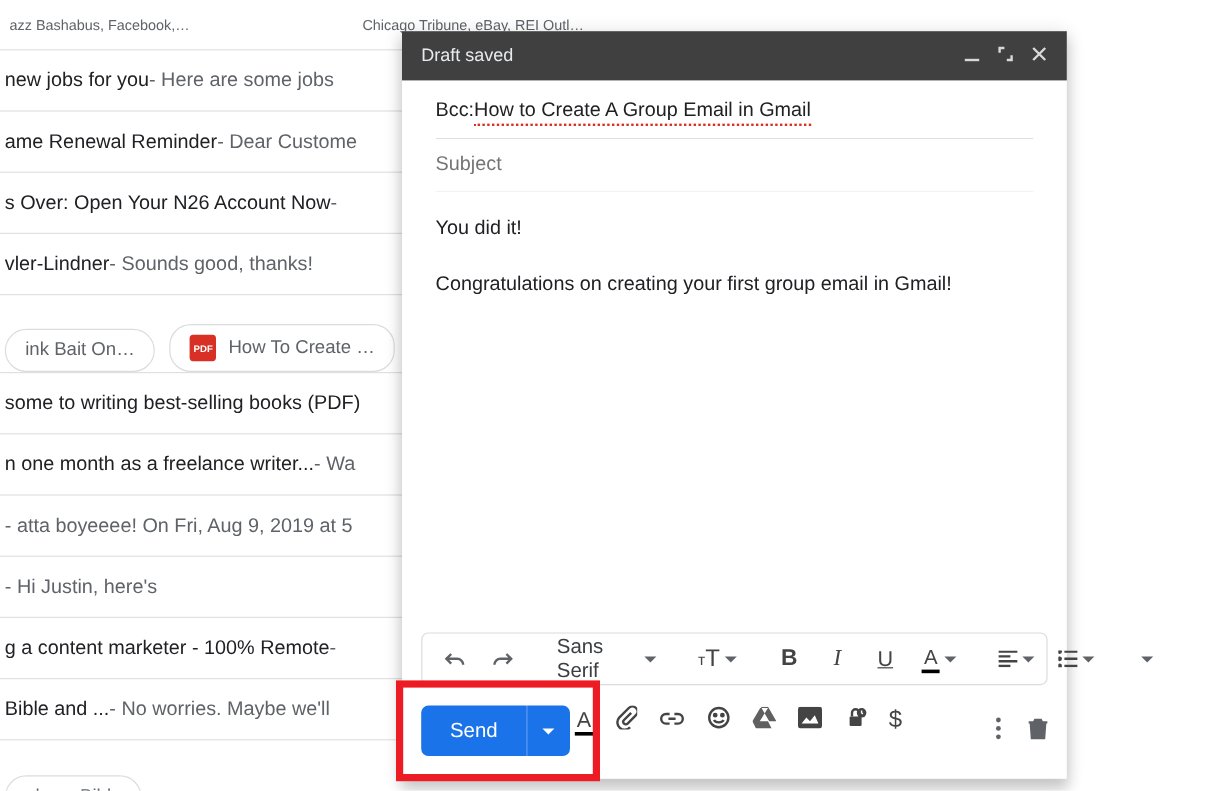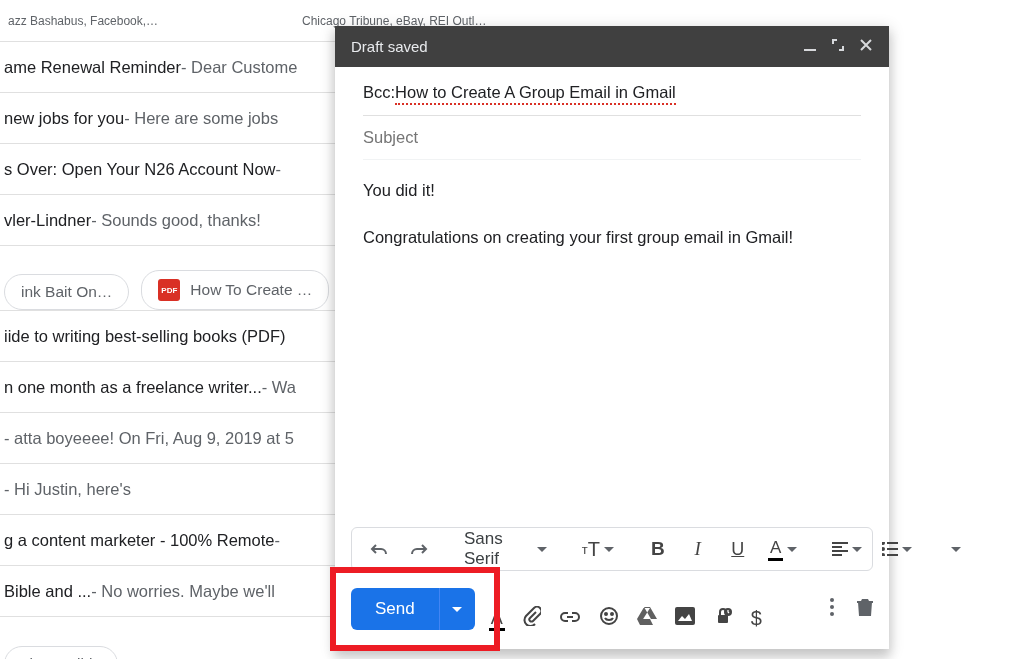--- a/index.html
+++ b/index.html
@@ -21,67 +21,67 @@
     .bcc-line{padding:16px 0 10px 0;display:flex;align-items:baseline;font-size:16.5px;border-bottom:1px solid #e0e0e0}
     .bcc-name{border-bottom:2px dotted #d93025;padding-bottom:1px}
     .subject-field{width:100%;border:0;outline:0;font-size:16.5px;padding:12px 0;color:#000000;border-bottom:1px solid #f1f3f4}
     .body-area{font-size:16.5px;line-height:1.5;padding-top:18px}
     .body-area p{margin-bottom:22px}
     .toolbar1{position:absolute;left:16px;right:16px;bottom:78px;height:44px;border:1px solid #dadce0;border-radius:6px;display:flex;align-items:center;padding:0 10px;gap:6px}
     .tb-btn{min-width:34px;height:30px;display:flex;align-items:center;justify-content:center;color:#444;cursor:pointer;font-size:17px}
     .tb-sep{width:1px;height:24px;background:#dadce0;margin:0 4px}
     .font-sel{display:flex;align-items:center;gap:16px;font-size:17px;color:#3c4043;cursor:pointer;padding:0 8px}
     .toolbar2{position:absolute;left:16px;right:16px;bottom:18px;height:44px;display:flex;align-items:center;justify-content:space-between}
-    .tb2-left{display:flex;align-items:flex-end;gap:14px}
+    .tb2-left{display:flex;align-items:flex-start;gap:4px}
     .send-wrap{position:relative;display:flex}
     .send-btn{background:#1a73e8;color:#fff;border:0;font-size:17px;font-weight:500;height:42px;padding:0 24px;border-radius:6px 0 0 6px;cursor:pointer}
     .send-more{background:#1a73e8;color:#fff;width:36px;height:42px;display:flex;align-items:center;justify-content:center;border-radius:0 6px 6px 0;border-left:1px solid #4285f4;cursor:pointer}
     .red-box{position:absolute;border:6px solid #ed1c24;left:-21px;top:-21px;width:170px;height:84px;pointer-events:none}
     .tb2-icons{display:flex;gap:18px;align-items:center;color:#444}
     .tb2-icons span{cursor:pointer}
     .tb2-right{display:flex;gap:22px;align-items:center;color:#5f6368}
     .tb2-right span{cursor:pointer}
     .tri{width:0;height:0;border-left:5px solid transparent;border-right:5px solid transparent;border-top:5px solid #5f6368;display:inline-block}
     .tri-w{border-top-color:#fff}
   </style>
 </head>
 <body>
 
 <div class="email-list">
   <div class="header-row">
     <div class="header-cell" style="width:270px">azz Bashabus, Facebook,…</div>
     <div class="header-cell" style="flex:1;padding-left:24px">Chicago Tribune, eBay, REI Outl…</div>
   </div>
   <div class="email-row">
+      <span class="subject"> new jobs for you</span>
+      <span class="preview"> - Here are some jobs </span>
+    </div>
+  <div class="email-row">
       <span class="subject">ame Renewal Reminder</span>
       <span class="preview"> - Dear Custome</span>
-    </div>
-  <div class="email-row">
-      <span class="subject"> new jobs for you</span>
-      <span class="preview"> - Here are some jobs </span>
     </div>
   <div class="email-row">
       <span class="subject">s Over: Open Your N26 Account Now</span>
       <span class="preview"> - </span>
     </div>
   <div class="email-row">
       <span class="subject">vler-Lindner</span>
       <span class="preview"> - Sounds good, thanks!</span>
     </div>
   <div class="att-row">
     <div class="chip">
         <span>ink Bait On…</span>
       </div>
     <div class="chip">
         <div class="pdf-badge">PDF</div>
         <span>How To Create …</span>
       </div>
   </div>
   <div class="email-row">
-      <span class="subject">iide to writing best-selling books (PDF)</span>
+      <span class="subject">some to writing best-selling books (PDF)</span>
     </div>
   <div class="email-row">
       <span class="subject">n one month as a freelance writer...</span>
       <span class="preview"> - Wa</span>
     </div>
   <div class="email-row">
       <span class="preview"> - atta boyeeee! On Fri, Aug 9, 2019 at 5</span>
     </div>
   <div class="email-row">
       <span class="preview"> - Hi Justin, here's </span>

